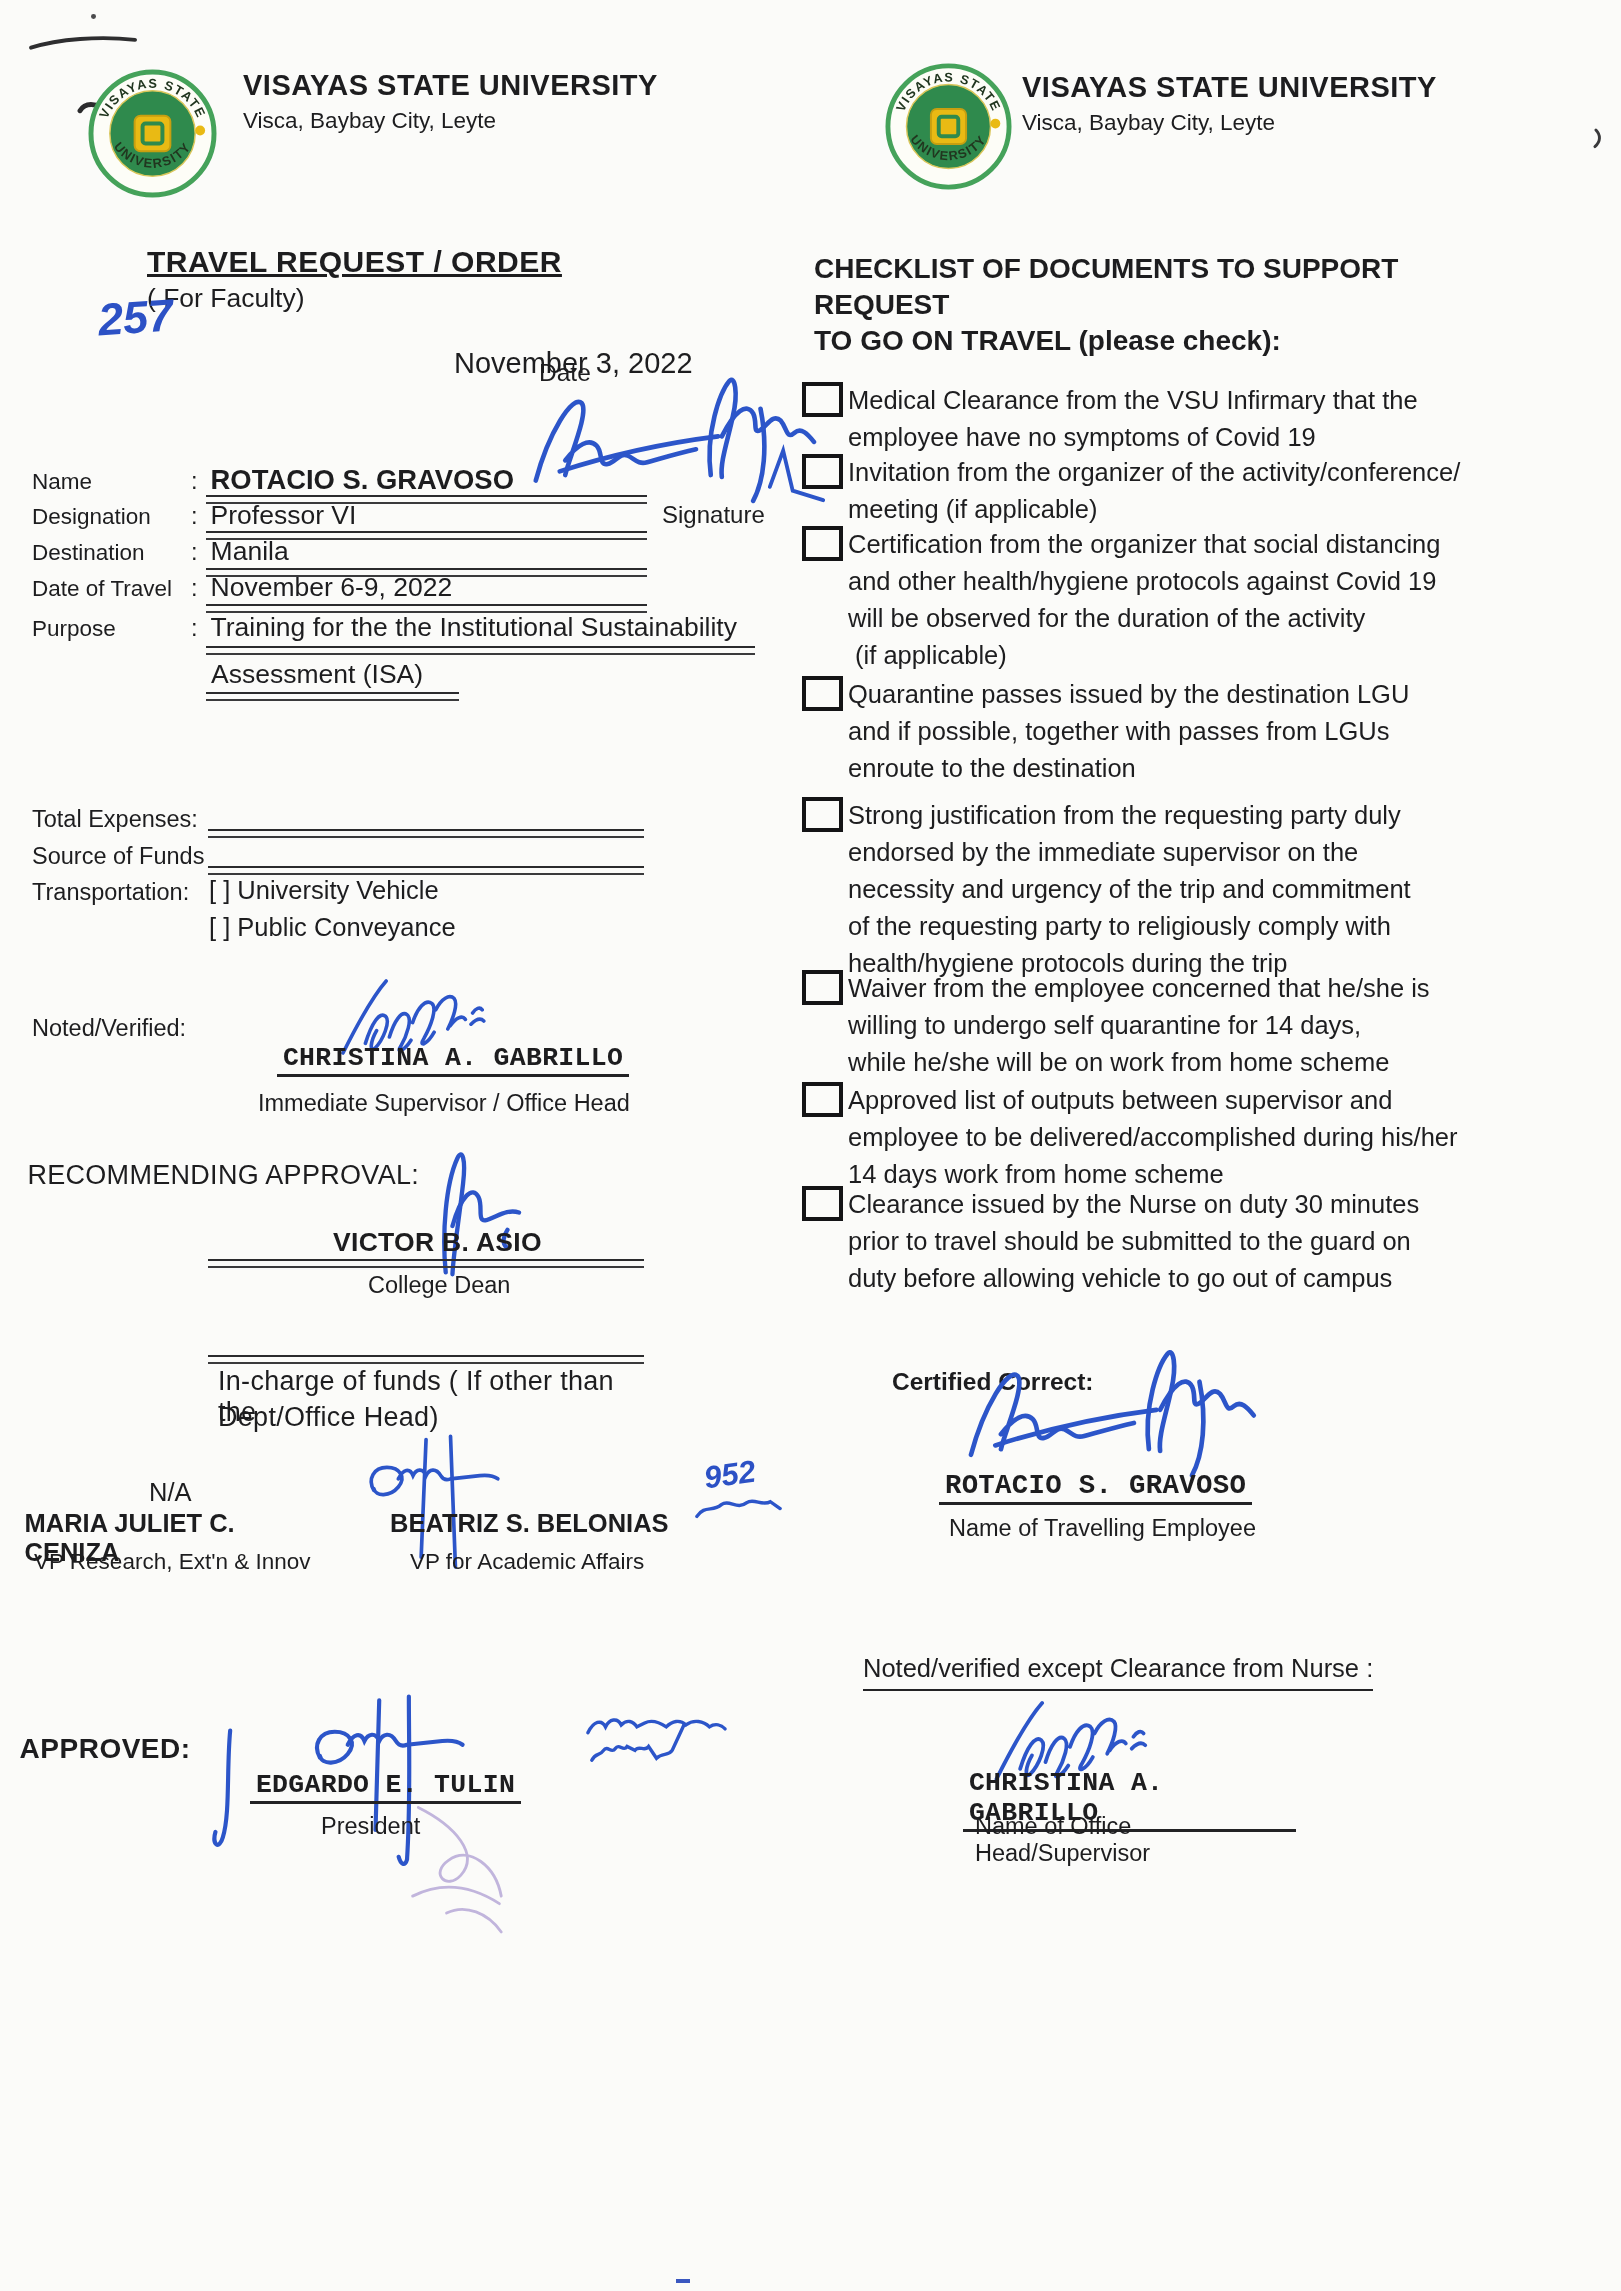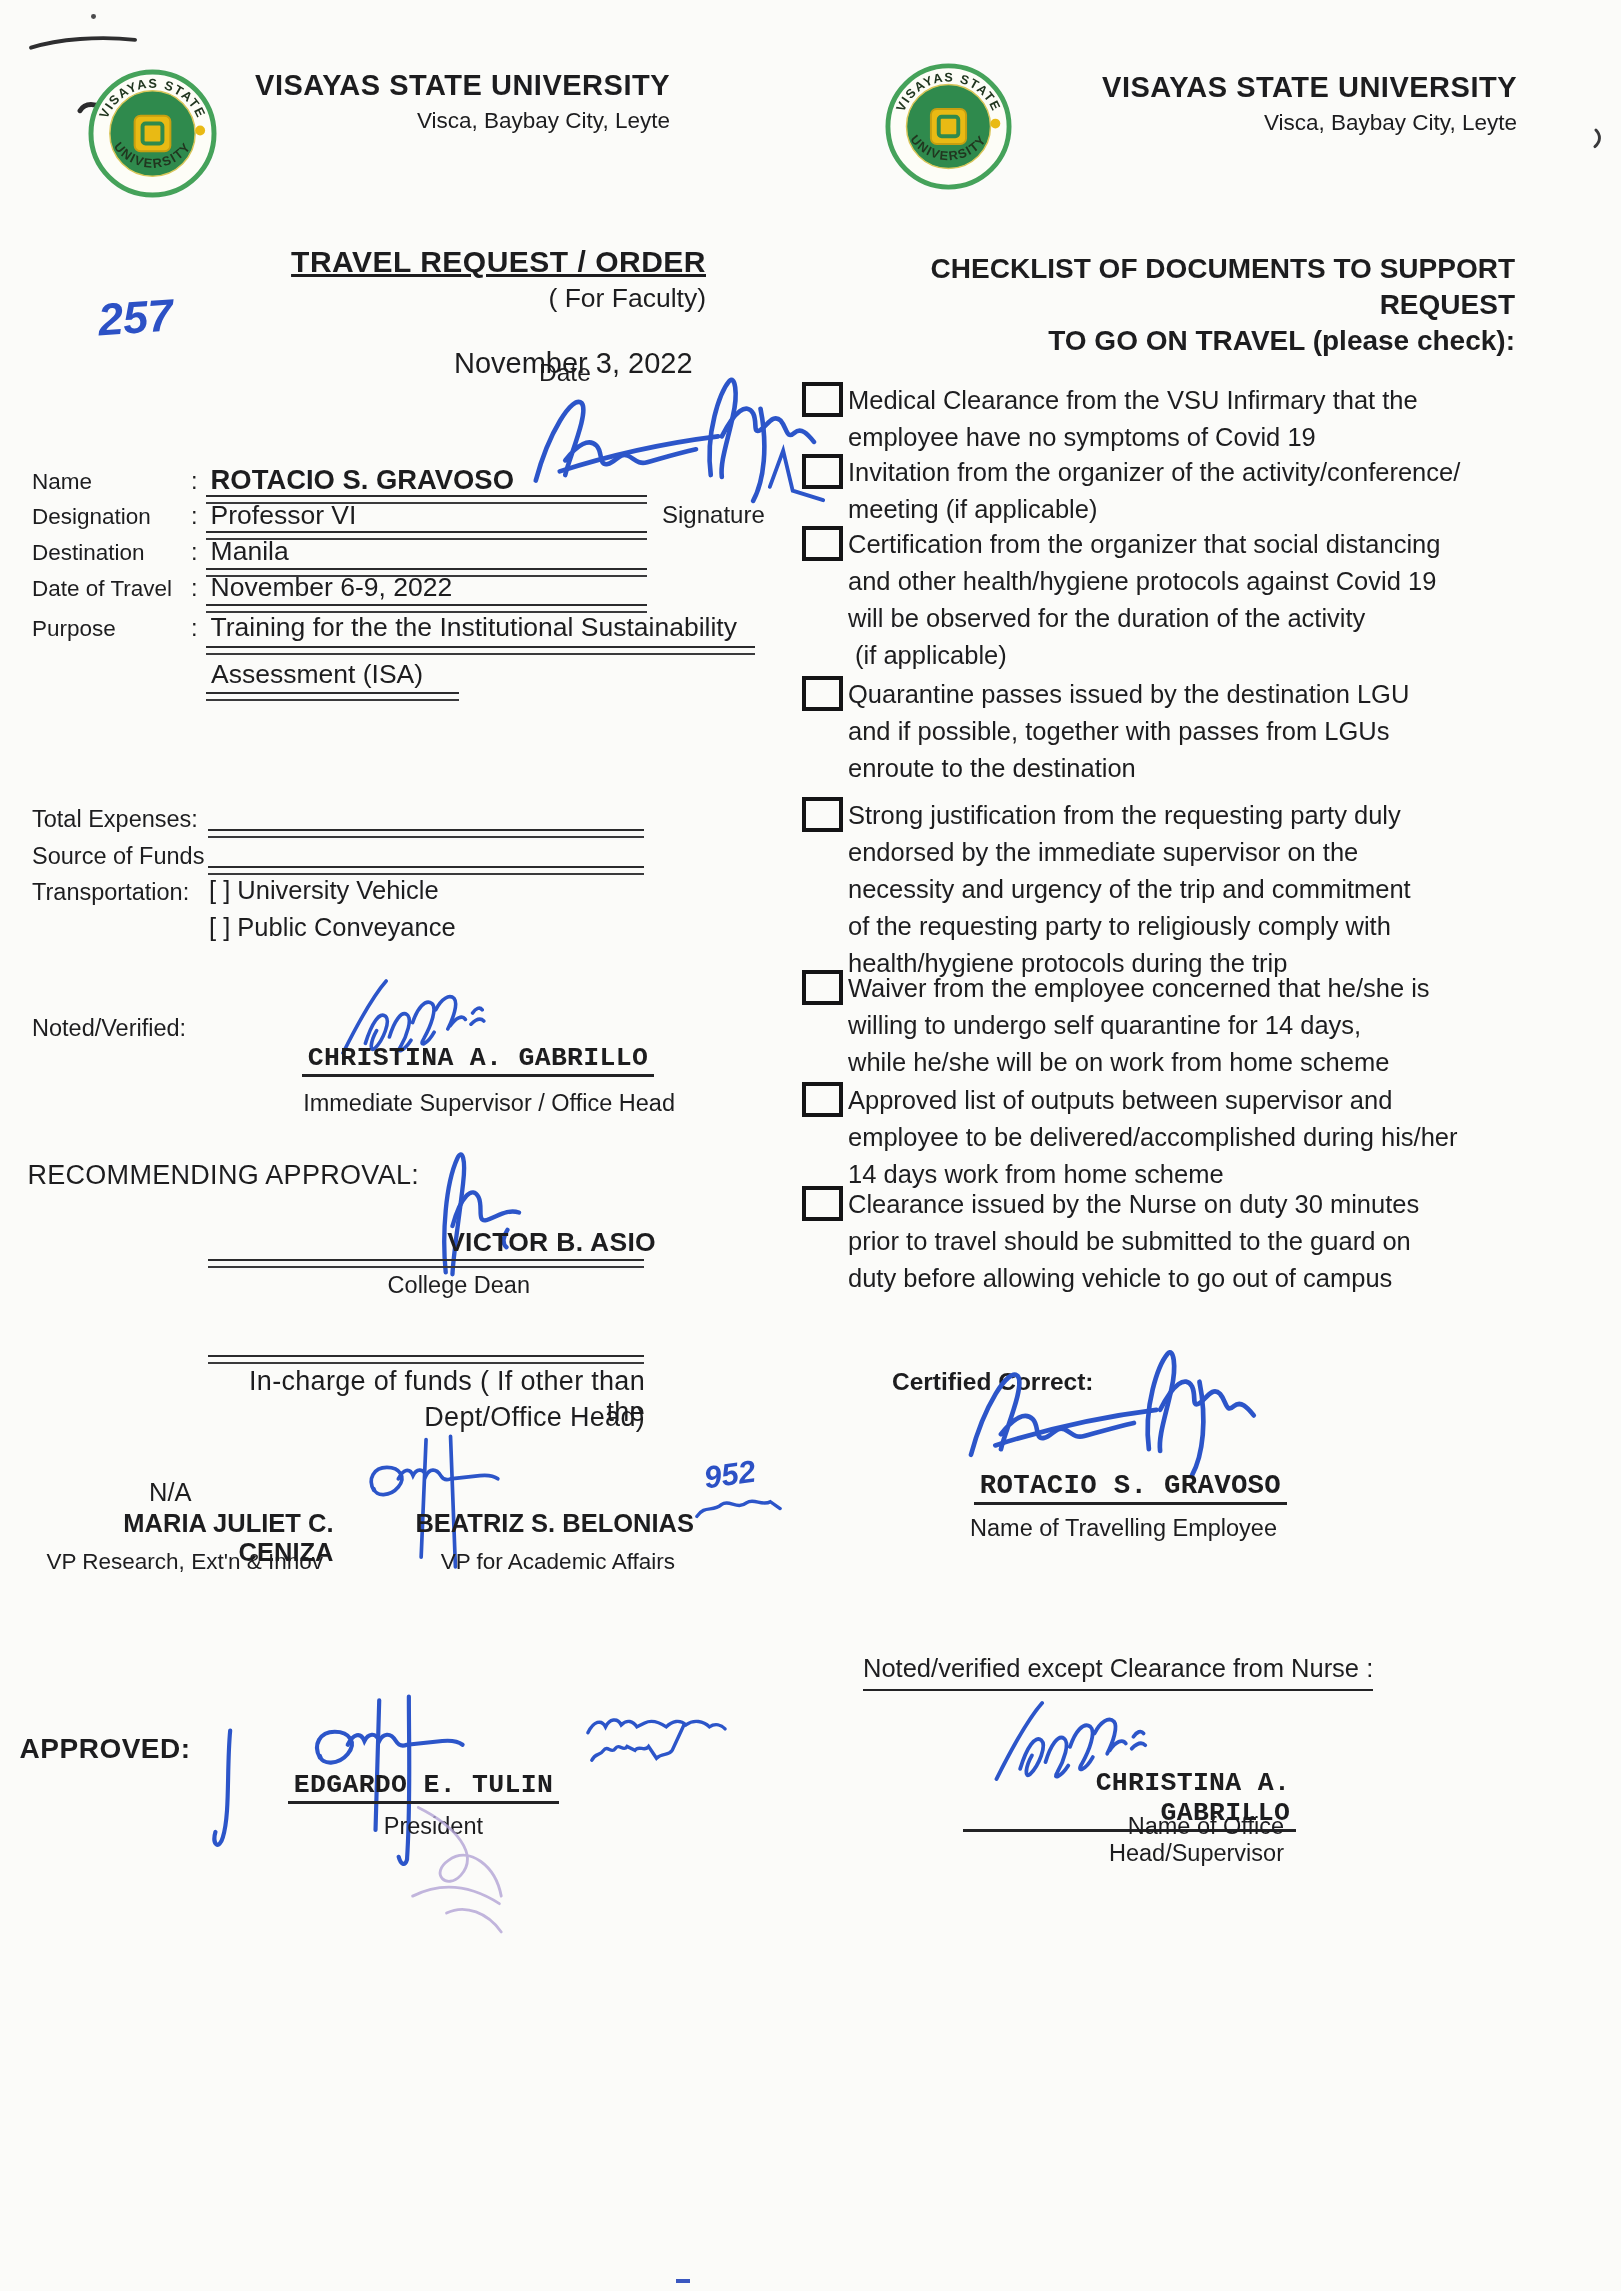--- a/index.html
+++ b/index.html
@@ -1,18 +1,18 @@
 <!DOCTYPE html>
 <html><head>
 <meta charset="utf-8">
 <style>
   html,body{margin:0;padding:0;}
   body{width:1621px;height:2292px;background:#fbfbf9;font-family:"Liberation Sans",sans-serif;color:#1d1d1f;position:relative;overflow:hidden;}
   .abs{position:absolute;}
-  .ctr{text-align:right;}
+  .ctr{text-align:left;}
   .b{font-weight:bold;}
   
   .uni-title{font-size:29px;font-weight:bold;letter-spacing:0.5px;}
   .uni-addr{font-size:22.5px;margin-top:5.9px;}
   
   .form-title{font-size:30px;font-weight:bold;letter-spacing:0.5px;text-decoration:underline;}
   .form-sub{font-size:26.5px;margin-top:3.9px;}
   .date-val{font-size:29px;margin-top:24px;}
   .date-lbl{font-size:24.5px;}
   

